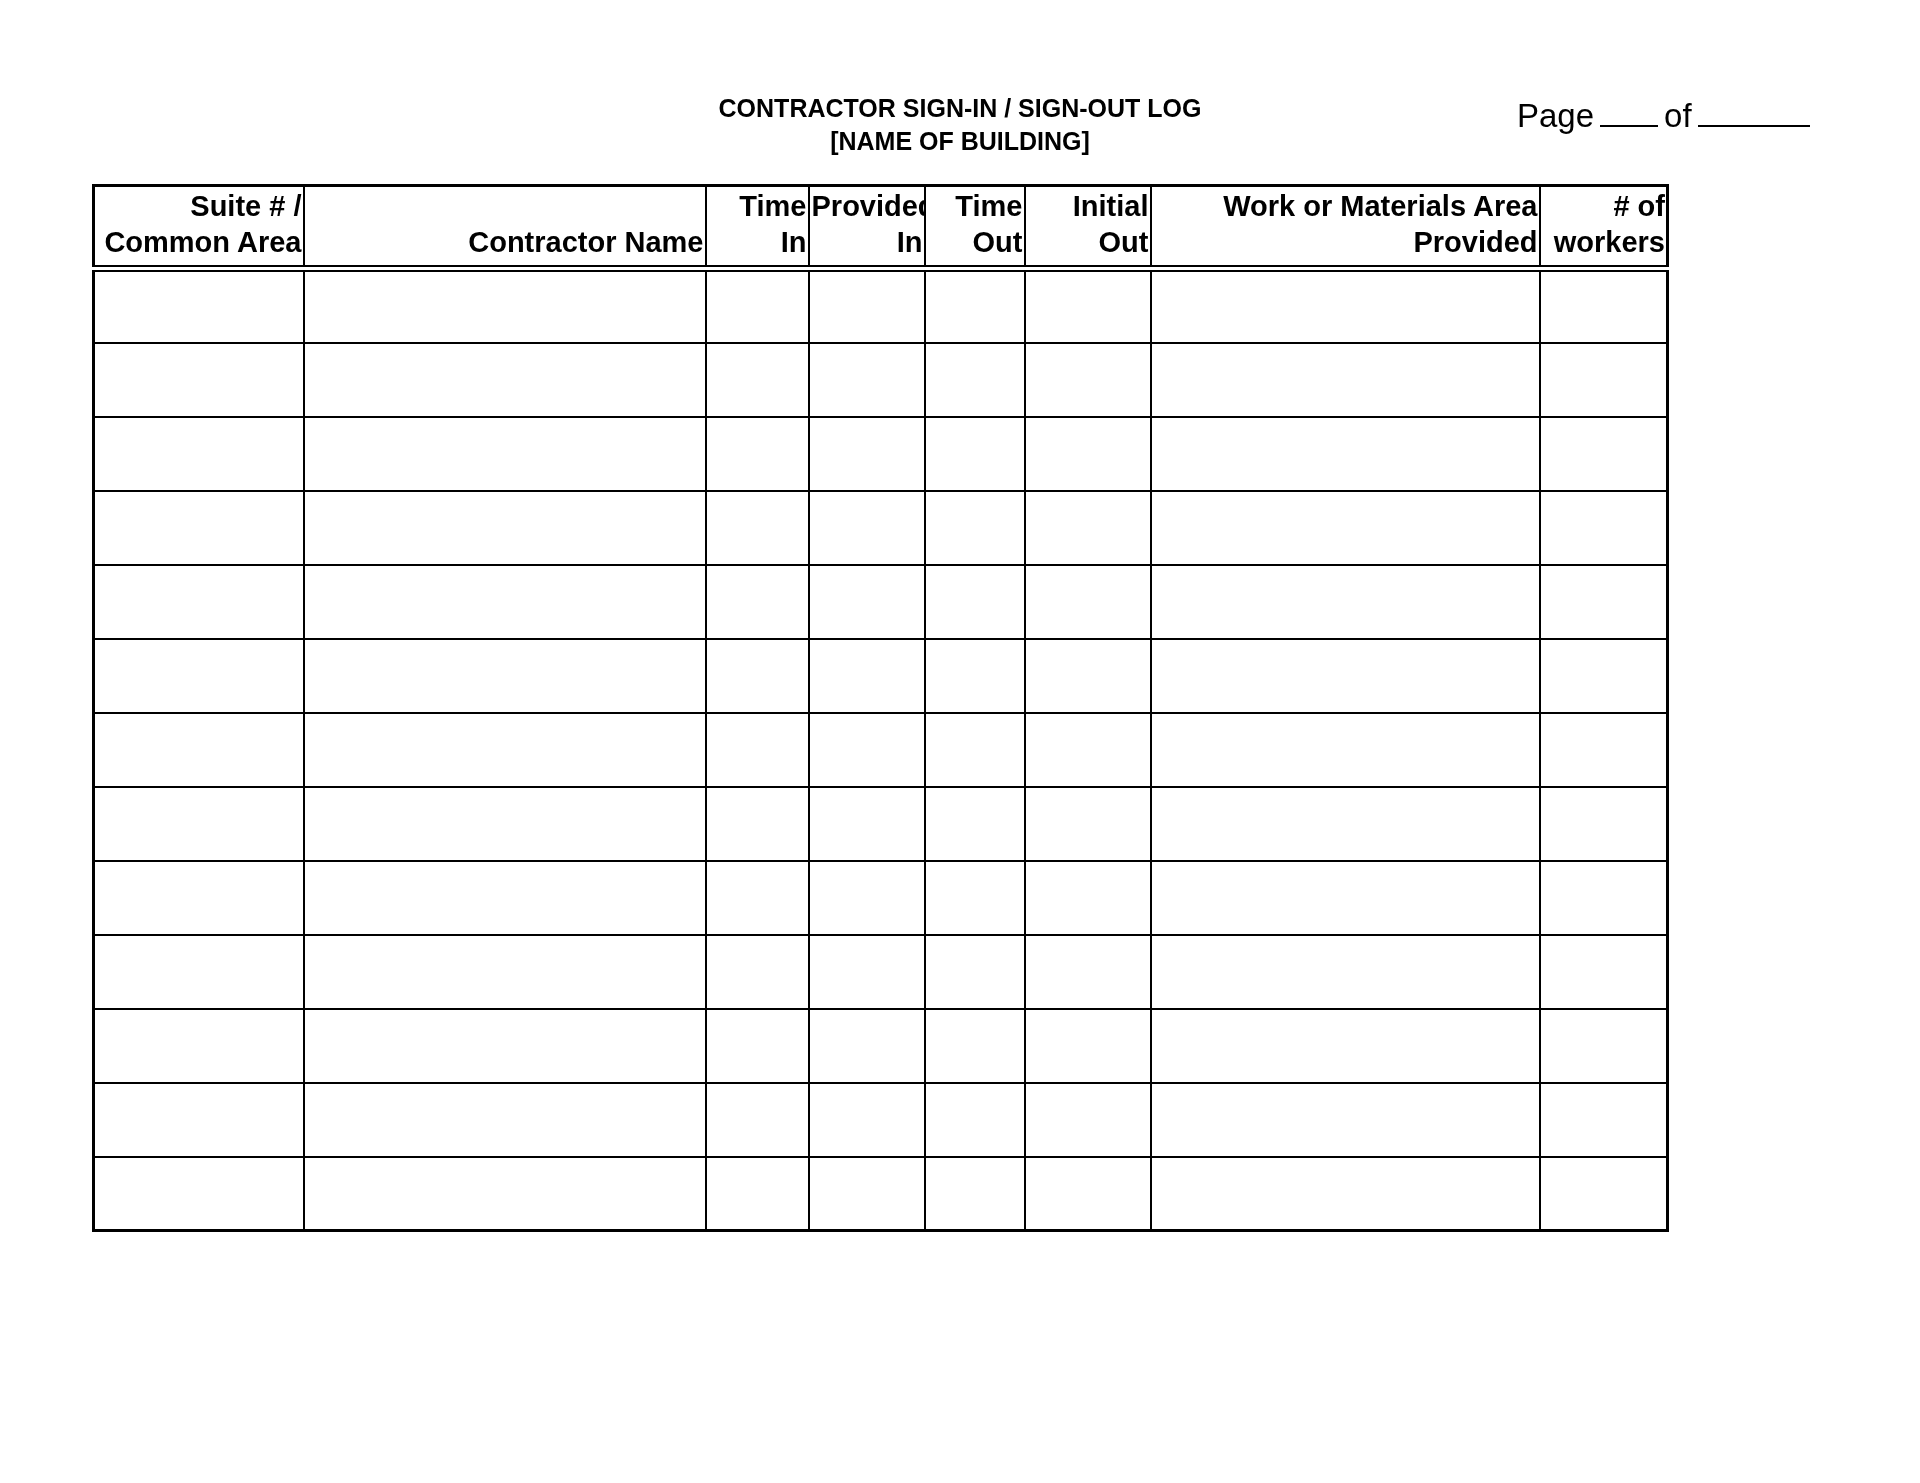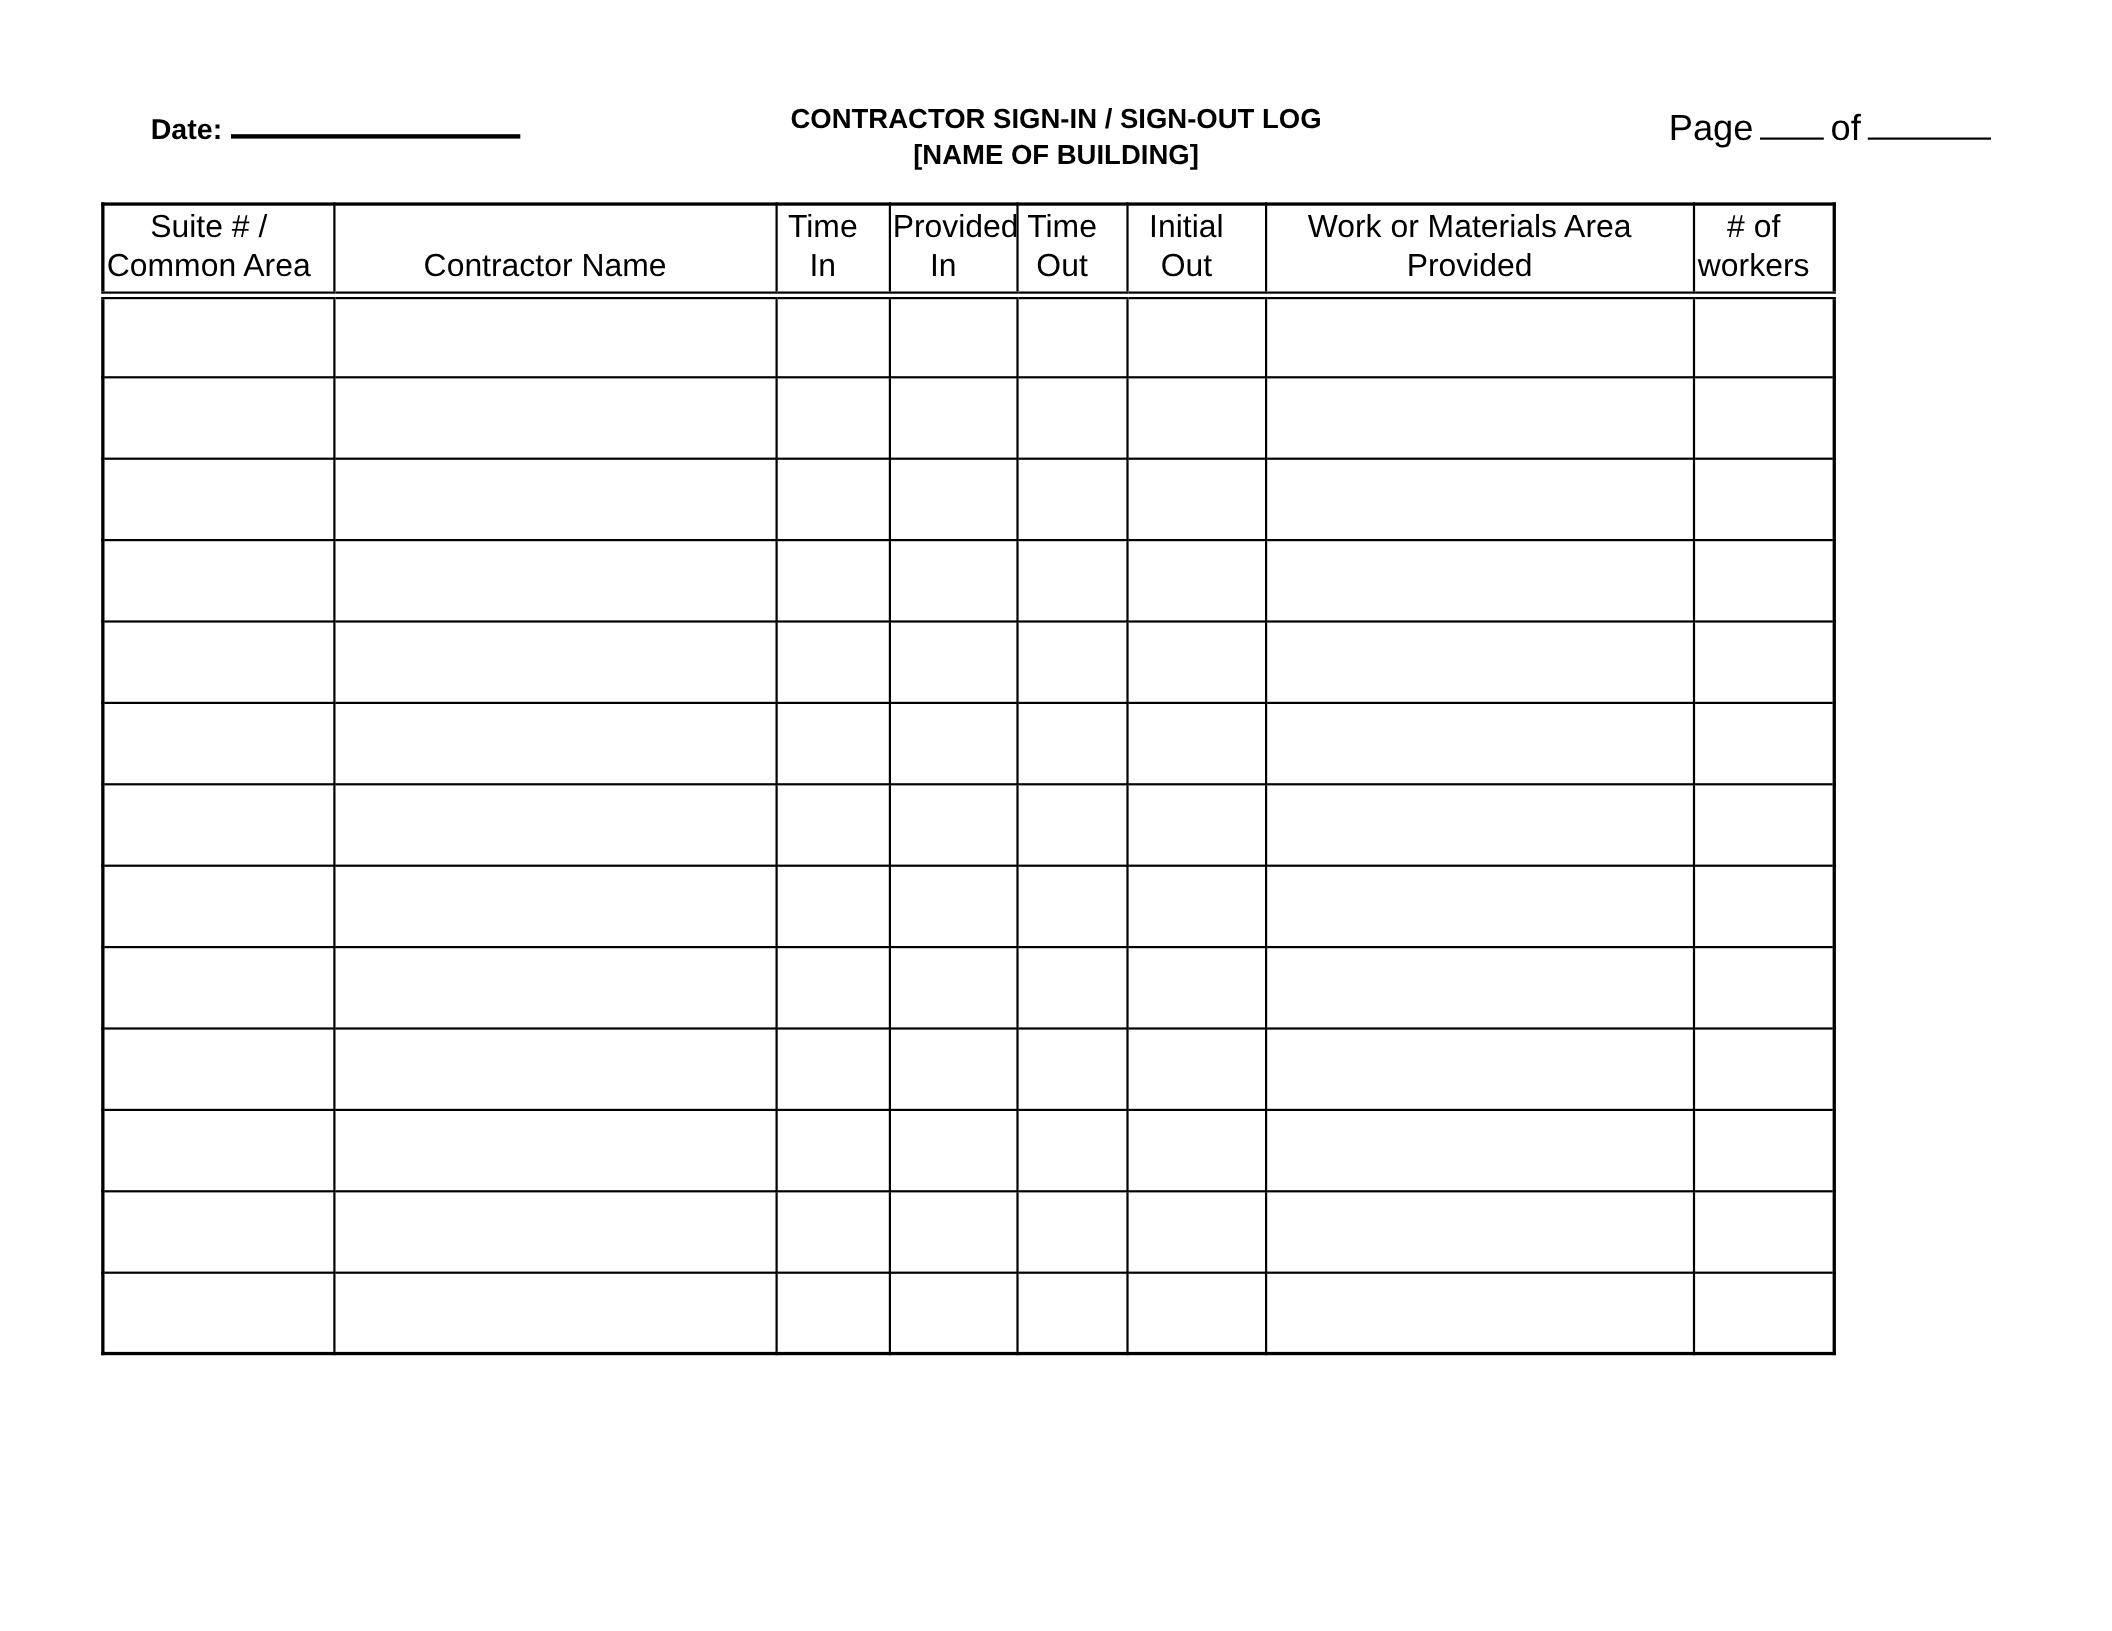--- a/index.html
+++ b/index.html
@@ -45,45 +45,43 @@
     width: 1574px;
     border-collapse: collapse; table-layout: fixed;
     border: 3px solid #000;
   }
   table.log th, table.log td {
     border: 2px solid #000;
     overflow: hidden;
   }
   table.log thead tr { height: 83px; }
   table.log thead th {
-    font-size: 29px; font-weight: normal; line-height: 36px;
-    text-align: center; vertical-align: bottom;
+    font-size: 29px; font-weight: bold; line-height: 36px;
+    text-align: right; vertical-align: bottom;
     white-space: pre-line;
-    padding: 0 20px 5px 2px;
+    padding: 0 1px 5px 2px;
     border-bottom: 7px double #000;
   }
   table.log tbody tr { height: 74px; }
   table.log tbody td { background: #fff; }
 
   col.c1 { width: 210px; }
   col.c2 { width: 402px; }
   col.c3 { width: 103px; }
   col.c4 { width: 116px; }
   col.c5 { width: 100px; }
   col.c6 { width: 126px; }
   col.c7 { width: 389px; }
   col.c8 { width: 128px; }
 </style>
 </head>
 <body>
 
 <div class="sheet">
 
-  <div class="date-line"><span>Date:</span><span class="date-blank"></span>
-  </div>
 
   <div class="title-block">
     <div>CONTRACTOR SIGN-IN / SIGN-OUT LOG</div>
     <div>[NAME OF BUILDING]</div>
   </div>
 
   <div class="page-line"><span>Page</span><span class="page-blank-1"></span><span>of</span><span class="page-blank-2"></span>
   </div>
 
   <table class="log">

